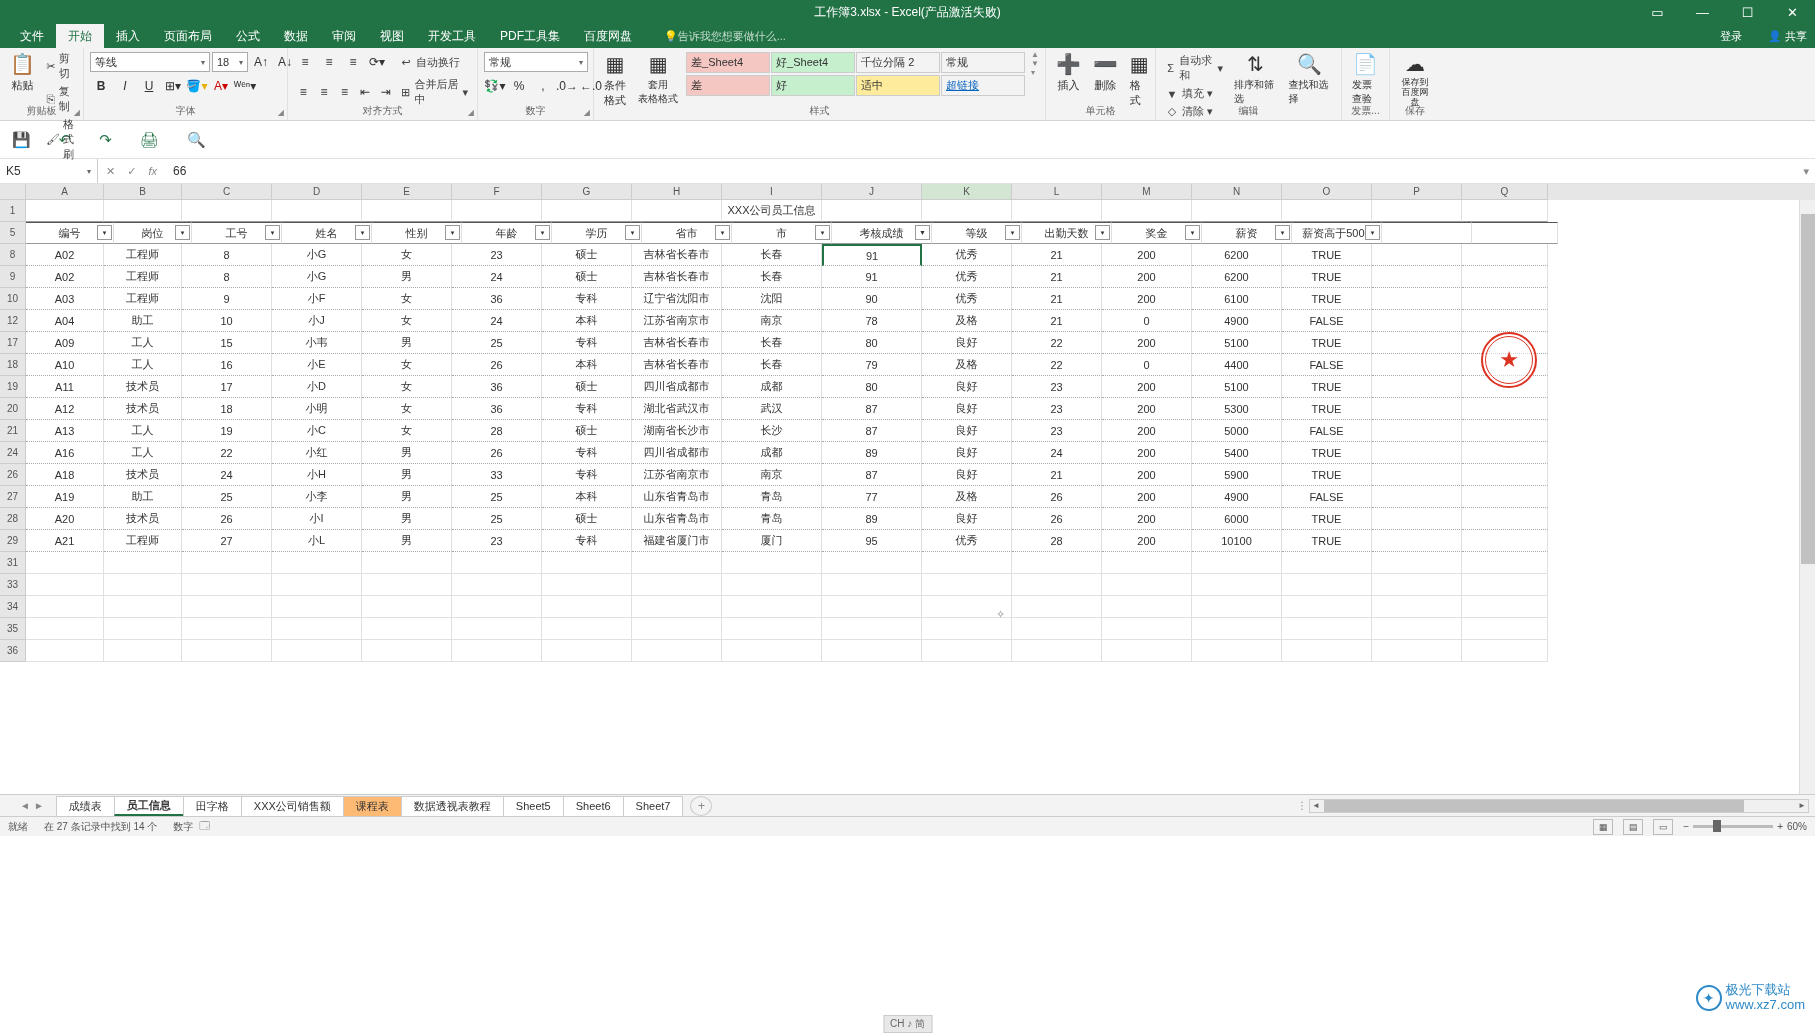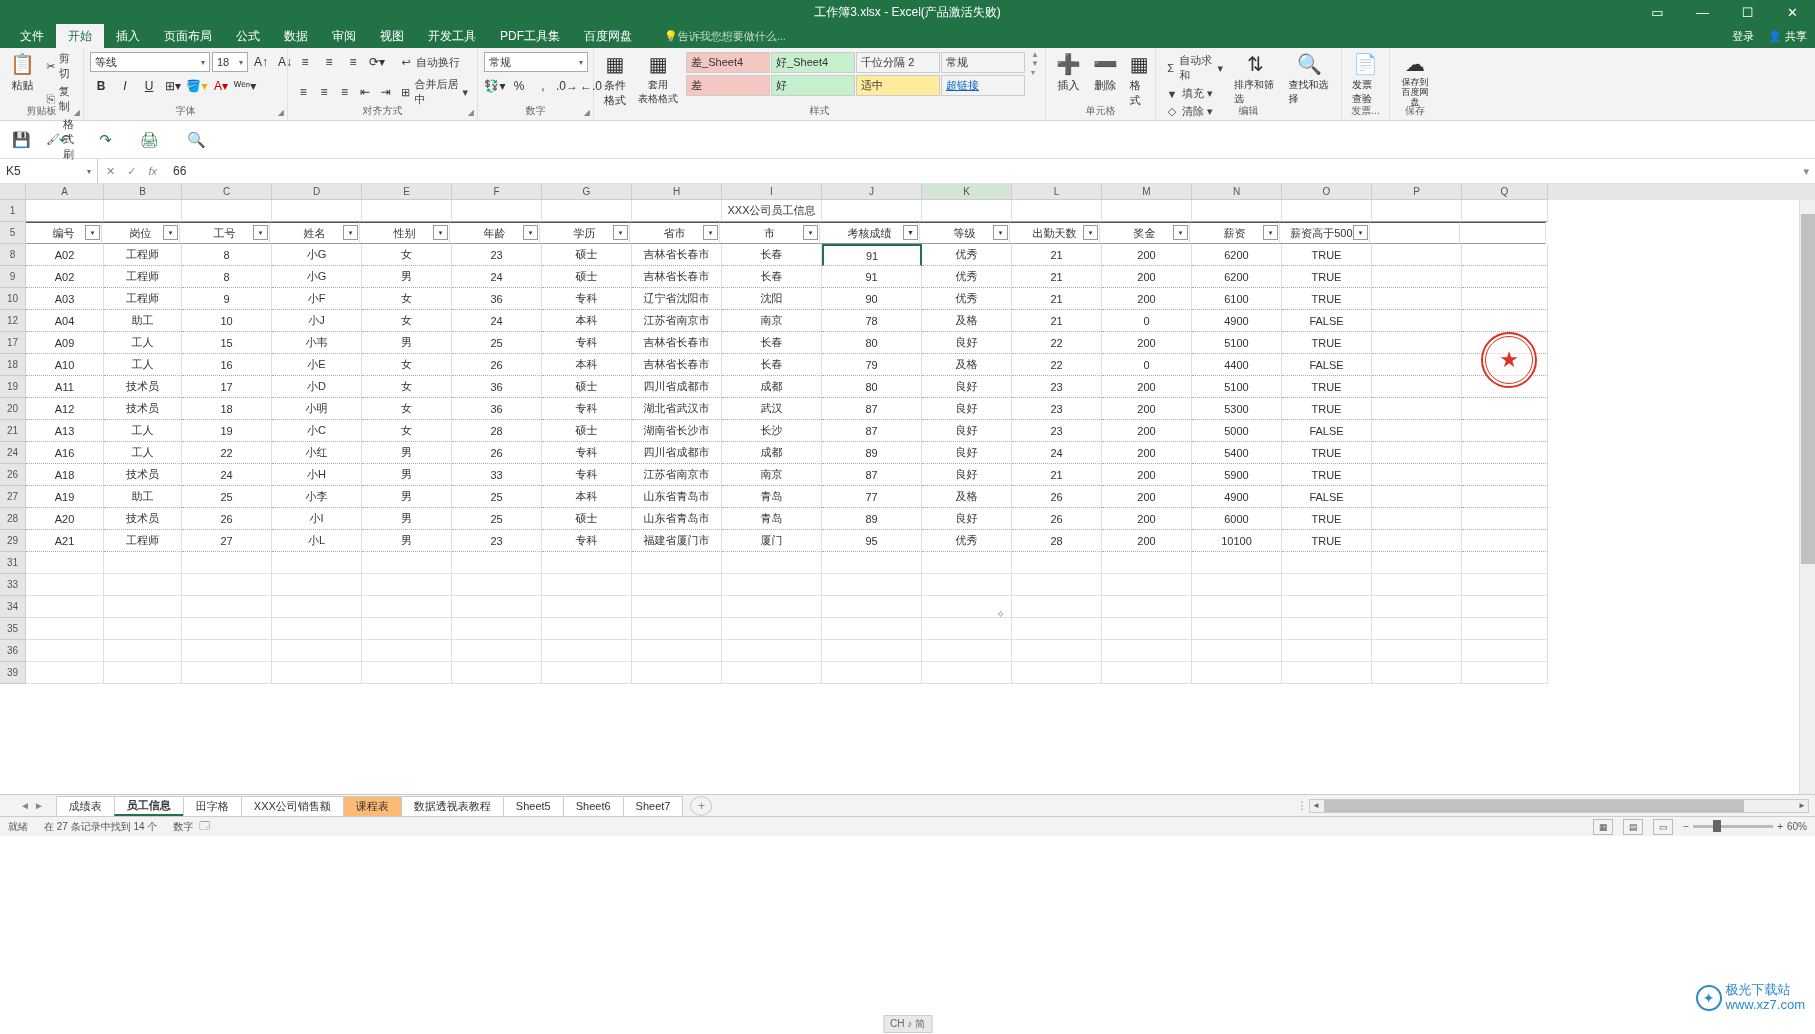--- a/index.html
+++ b/index.html
@@ -89,21 +89,21 @@
   <div class="tab">页面布局</div>
   <div class="tab">公式</div>
   <div class="tab">数据</div>
   <div class="tab">审阅</div>
   <div class="tab">视图</div>
   <div class="tab">开发工具</div>
   <div class="tab">PDF工具集</div>
   <div class="tab">百度网盘</div>
   <div class="tellme">💡 <span>告诉我您想要做什么...</span></div>
   <div class="right">
-    <span style="margin-right:14px">登录</span>
+    <span style="margin-right:26px">登录</span>
     <span>👤 <span>共享</span></span>
   </div>
 </div>
 
 <div class="ribbon">
   <div class="rgroup" style="width:84px">
     <div class="gcontent">
       <div class="vbtn">
           <span class="icon">📋</span>
           <span>粘贴</span>
@@ -355,21 +355,21 @@
         <div class="cell" style="width:90px"></div>
         <div class="cell" style="width:90px"></div>
         <div class="cell" style="width:90px"></div>
         <div class="cell" style="width:90px"></div>
         <div class="cell" style="width:90px"></div>
         <div class="cell" style="width:90px"></div>
         <div class="cell" style="width:86px"></div>
       </div>
       <div class="row hdrrow">
         <div class="rowhdr">5</div>
-        <div class="cell" style="width:76px">编号<span class="filterbtn">▾</span></div>
+        <div class="cell" style="width:88px">编号<span class="filterbtn">▾</span></div>
         <div class="cell" style="width:78px">岗位<span class="filterbtn">▾</span></div>
         <div class="cell" style="width:90px">工号<span class="filterbtn">▾</span></div>
         <div class="cell" style="width:90px">姓名<span class="filterbtn">▾</span></div>
         <div class="cell" style="width:90px">性别<span class="filterbtn">▾</span></div>
         <div class="cell" style="width:90px">年龄<span class="filterbtn">▾</span></div>
         <div class="cell" style="width:90px">学历<span class="filterbtn">▾</span></div>
         <div class="cell" style="width:90px">省市<span class="filterbtn">▾</span></div>
         <div class="cell" style="width:100px">市<span class="filterbtn">▾</span></div>
         <div class="cell" style="width:100px">考核成绩<span class="filterbtn">▼</span></div>
         <div class="cell" style="width:90px">等级<span class="filterbtn">▾</span></div>
@@ -753,40 +753,20 @@
         <div class="cell" style="width:100px"></div>
         <div class="cell" style="width:100px"></div>
         <div class="cell" style="width:90px"></div>
         <div class="cell" style="width:90px"></div>
         <div class="cell" style="width:90px"></div>
         <div class="cell" style="width:90px"></div>
         <div class="cell" style="width:90px"></div>
         <div class="cell" style="width:90px"></div>
         <div class="cell" style="width:86px"></div>
       </div>
-      <div class="row">
-        <div class="rowhdr">39</div>
-        <div class="cell" style="width:78px"></div>
-        <div class="cell" style="width:78px"></div>
-        <div class="cell" style="width:90px"></div>
-        <div class="cell" style="width:90px"></div>
-        <div class="cell" style="width:90px"></div>
-        <div class="cell" style="width:90px"></div>
-        <div class="cell" style="width:90px"></div>
-        <div class="cell" style="width:90px"></div>
-        <div class="cell" style="width:100px"></div>
-        <div class="cell" style="width:100px"></div>
-        <div class="cell" style="width:90px"></div>
-        <div class="cell" style="width:90px"></div>
-        <div class="cell" style="width:90px"></div>
-        <div class="cell" style="width:90px"></div>
-        <div class="cell" style="width:90px"></div>
-        <div class="cell" style="width:90px"></div>
-        <div class="cell" style="width:86px"></div>
-      </div>
     </div>
   <div class="gridscroll">
       <div class="thumb"></div>
     </div>
   <div class="stamp" style="top:148px;right:278px"><div class="ring"></div>★</div>
   <div style="position:absolute;left:996px;top:424px;color:#888;font-size:11px">✧</div>
 </div>
 
 <div class="tabs">
   <div class="nav">

